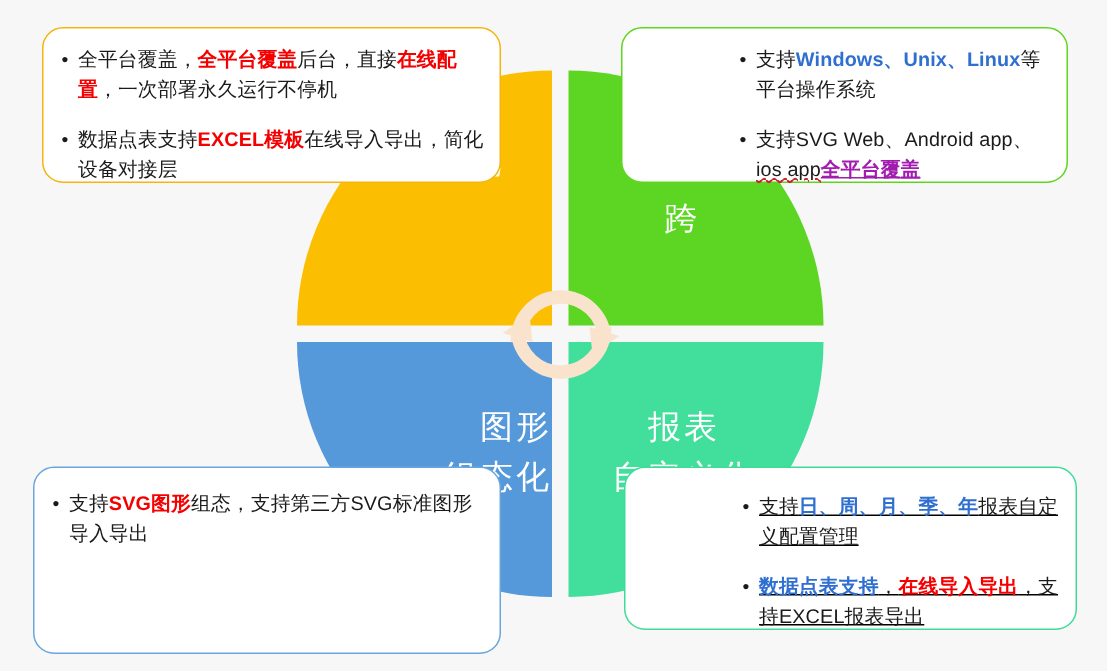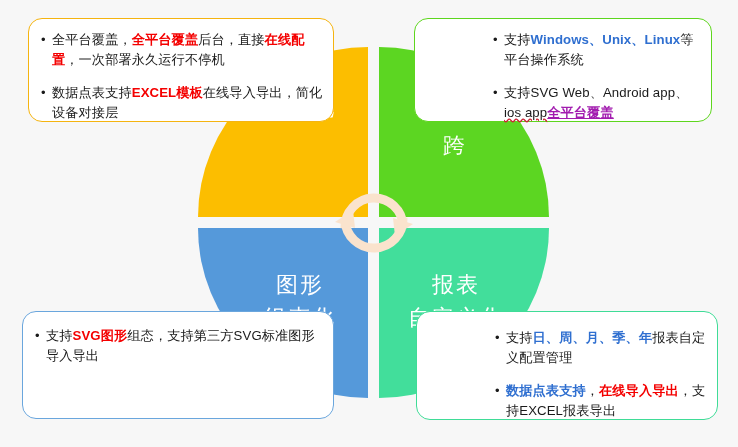--- a/index.html
+++ b/index.html
@@ -53,29 +53,30 @@
     padding: 11px 8px 8px 12px;
   }
   .box-tr {
     left: 414px; top: 18px;
     width: 298px; height: 104px;
     border: 1.5px solid #5ed61e;
     padding: 11px 8px 8px 78px;
   }
   .box-bl {
     left: 22px;  top: 311px;
-    width: 312px; height: 108px;
+    width: 312px; height: 125px;
     border: 1.5px solid #6aa6dd;
     padding: 14px 8px 8px 12px;
   }
   .box-br {
     left: 416px; top: 311px;
     width: 302px; height: 109px;
     border: 1.5px solid #3fdc97;
     padding: 16px 8px 8px 78px;
+    text-decoration: underline;
   }
 
   
   .red  { color: #f40000; font-weight: bold; }
   .blue { color: #2f6fd0; font-weight: bold; }
   .uline-red { color: #a21caf; font-weight: bold; text-decoration: underline; }
   .uline-plain { text-decoration: underline; text-decoration-color: #c23; text-decoration-style: wavy; }
 
   
   .wheel {
@@ -114,20 +115,21 @@
     border-radius: 0 170px 0 0;
     padding-right: 18px;
     padding-top: 26px;
   }
   .q-bl {
     left: 0; bottom: 0;
     background: #5599da;
     border-radius: 0 0 0 170px;
     padding-left: 34px;
     padding-bottom: 24px;
+    align-items: flex-end;
   }
   .q-br {
     right: 0; bottom: 0;
     background: #42de9b;
     border-radius: 0 0 170px 0;
     padding-right: 16px;
     padding-bottom: 24px;
   }
   .q-line { white-space: nowrap; }
 

